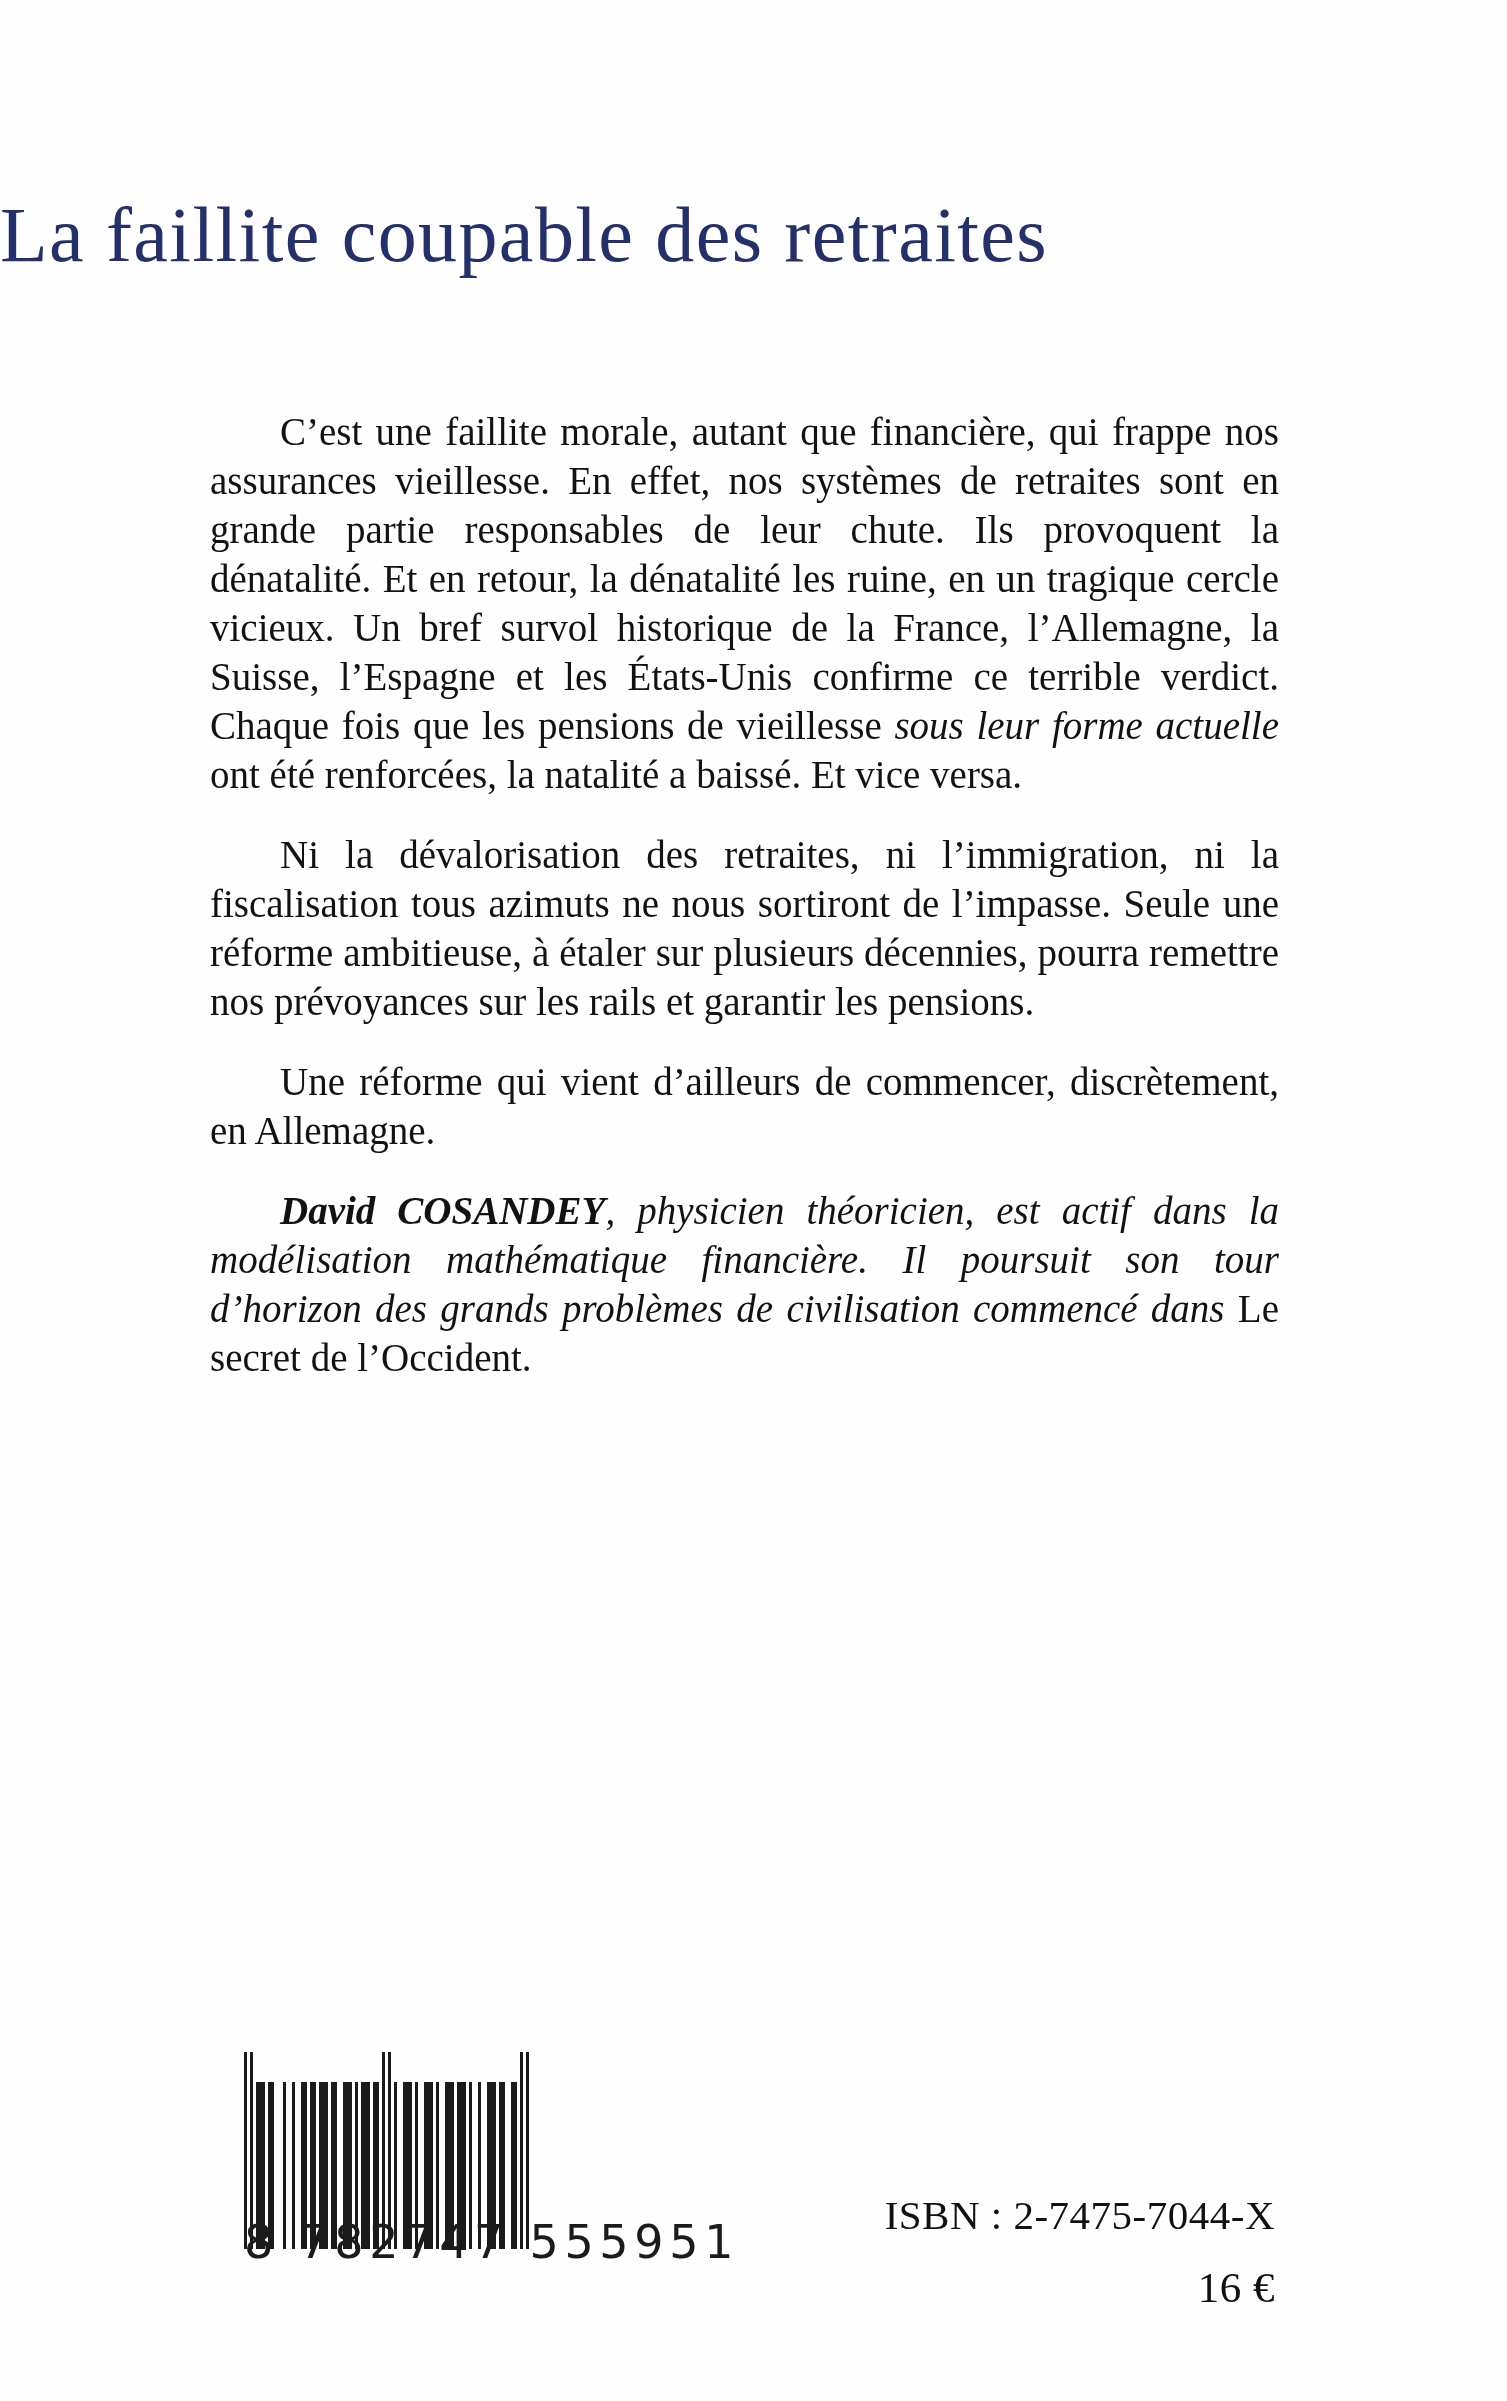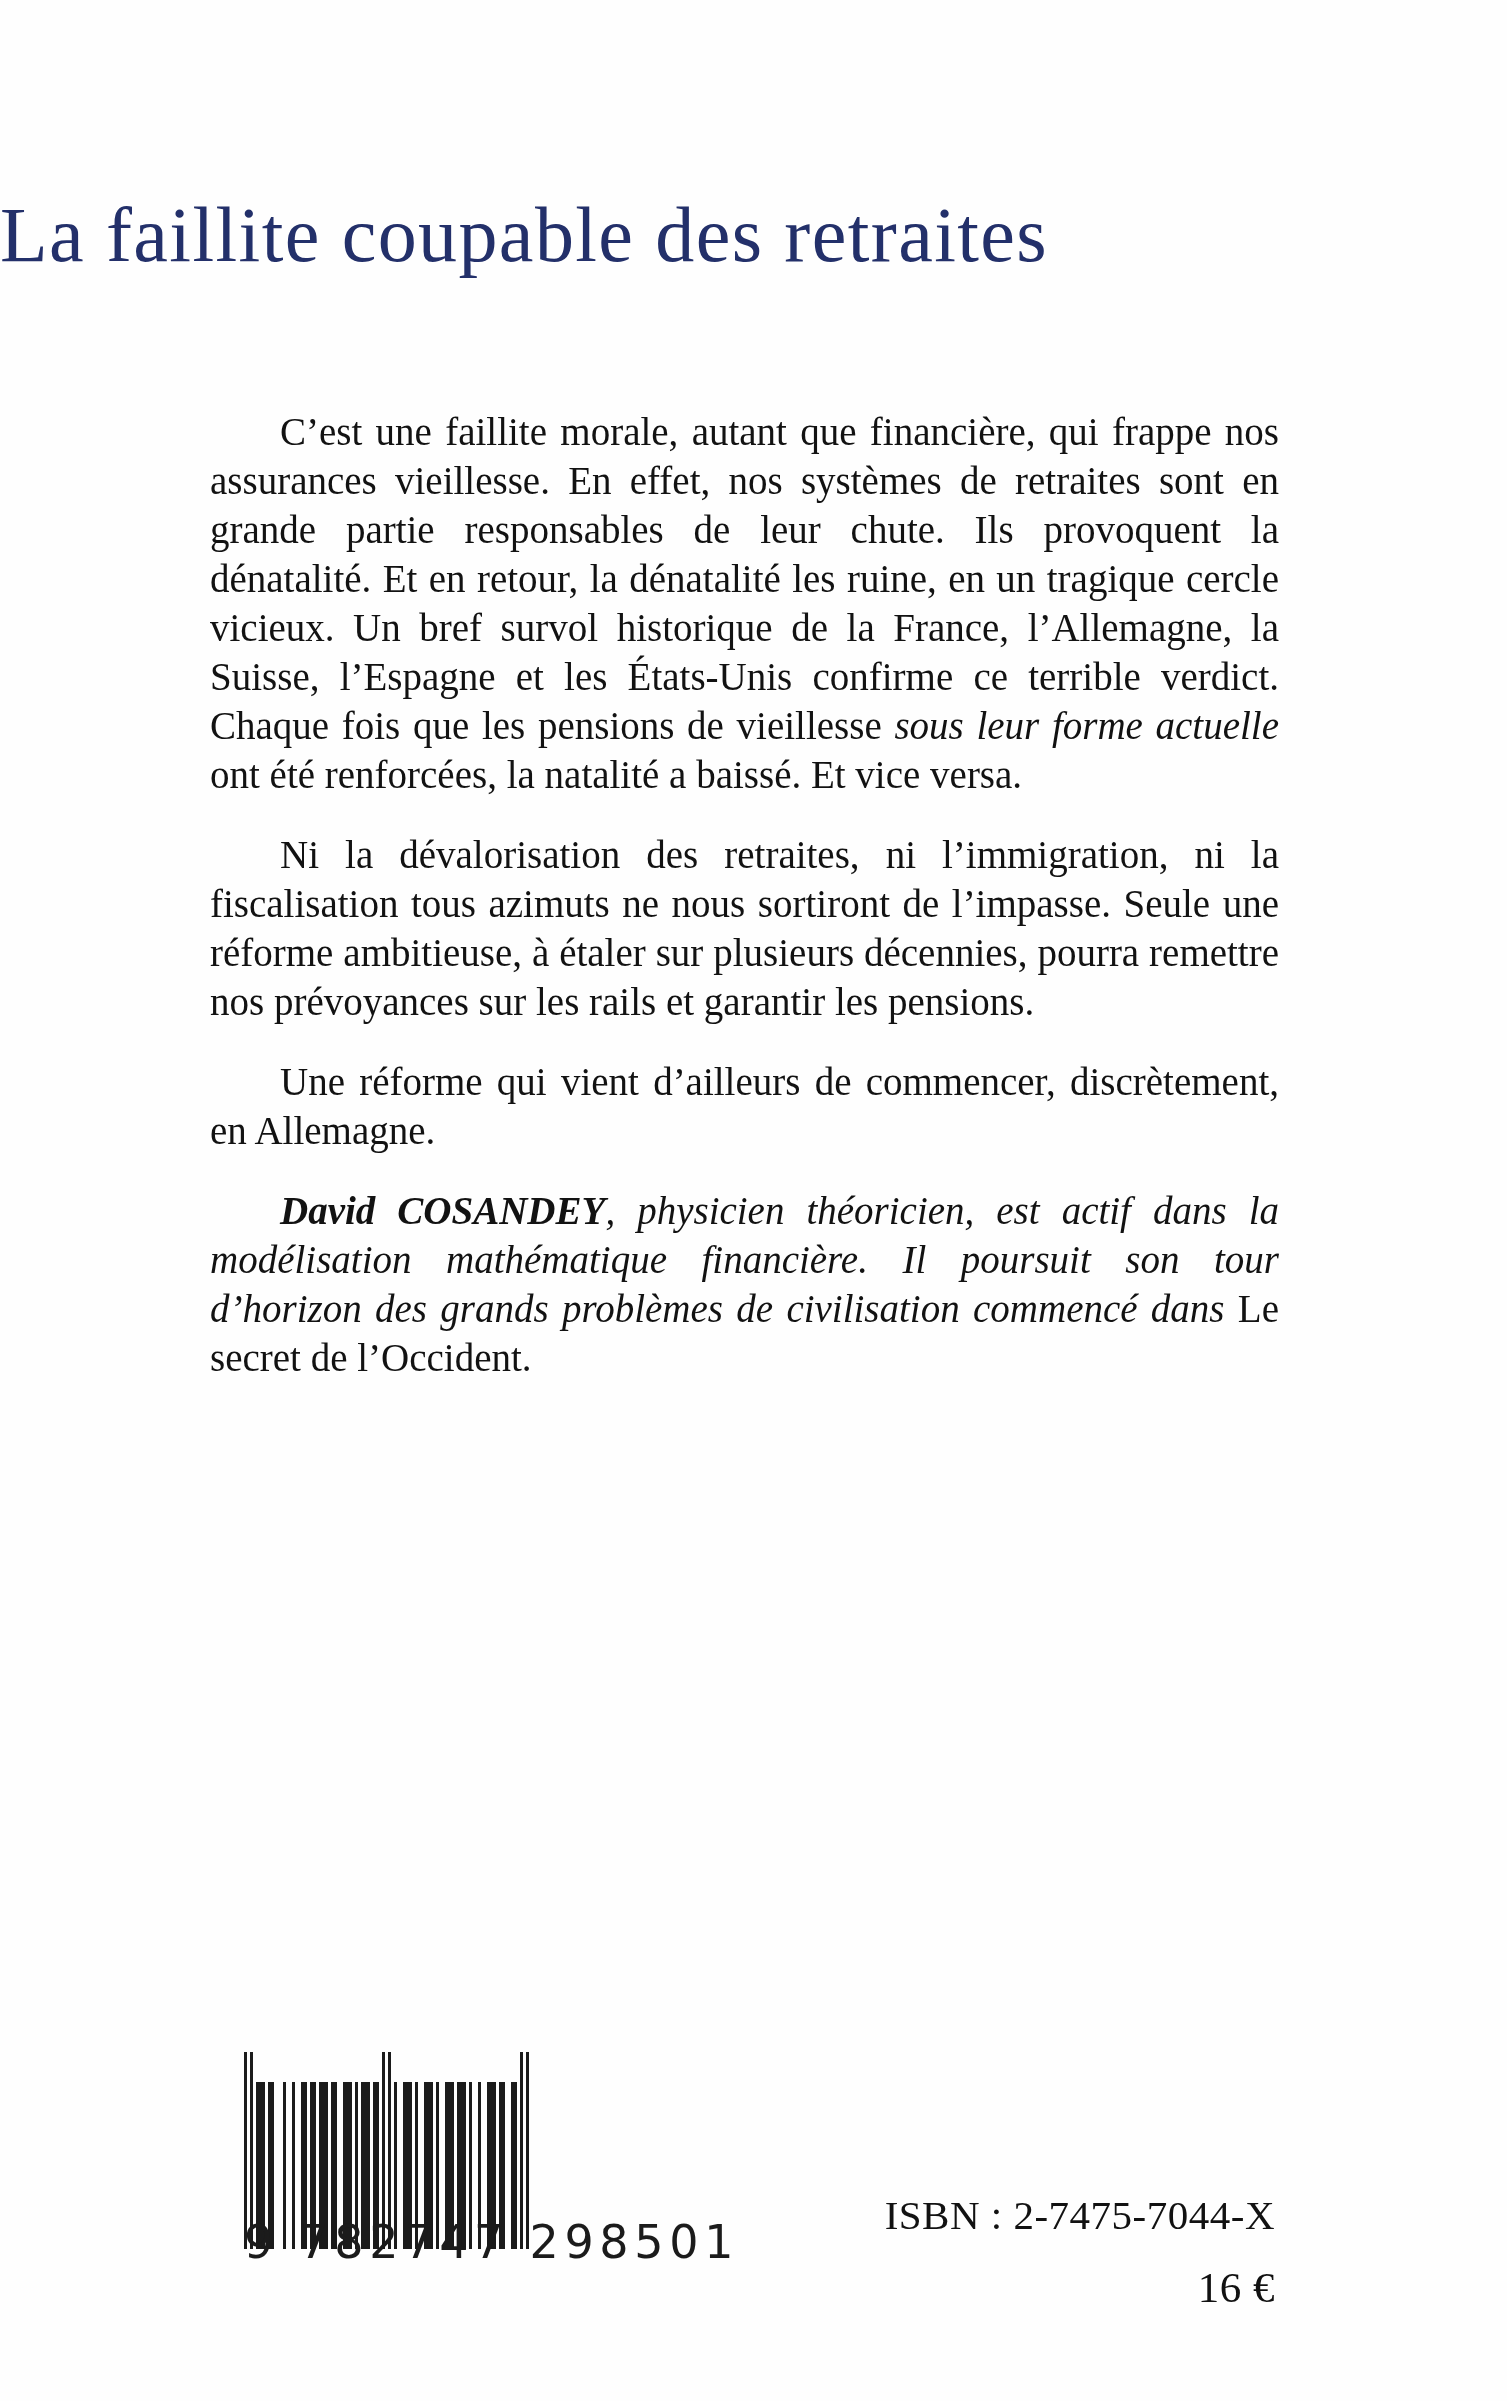--- a/index.html
+++ b/index.html
@@ -197,21 +197,21 @@
         <span style="width: 9px; height: 167px;"></span>
         <span style="width: 3px; height: 167px; background: transparent;"></span>
         <span style="width: 6px; height: 167px;"></span>
         <span style="width: 6px; height: 167px; background: transparent;"></span>
         <span style="width: 6px; height: 167px;"></span>
         <span style="width: 3px; height: 167px; background: transparent;"></span>
         <span style="width: 3px; height: 197px;"></span>
         <span style="width: 3px; height: 197px; background: transparent;"></span>
         <span style="width: 3px; height: 197px;"></span>
       </div>
-    <div class="barcode-digits">9 782747 298501</div>
+    <div class="barcode-digits">8 782747 555951</div>
   </div>
 
   <div class="isbn-block">
     <span>ISBN : 2-7475-7044-X</span>
     <span class="price">16 €</span>
   </div>
 
 </div>
 
 

